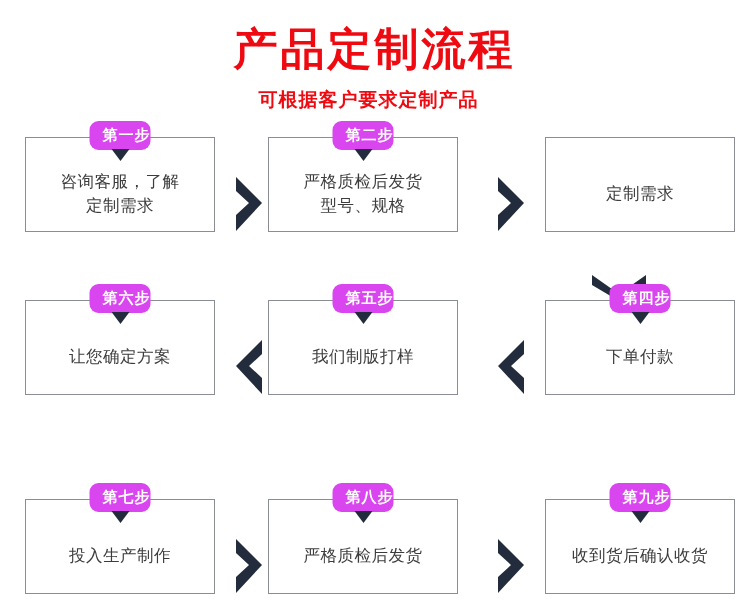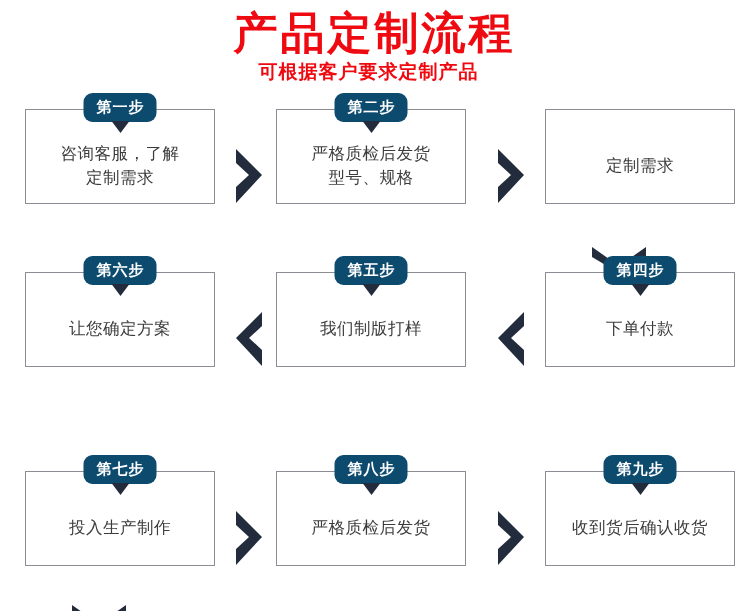--- a/index.html
+++ b/index.html
@@ -20,21 +20,21 @@
   .header {
     text-align: center;
     padding-top: 8px;
   }
   .header-title {
     font-size: 44px;
     font-weight: bold;
     color: #ee0a10;
     letter-spacing: 3px;
     line-height: 1.12;
-    margin: 0;
+    margin: 16px;
   }
   .header-subtitle {
     font-size: 19px;
     font-weight: bold;
     color: #ee0a10;
     letter-spacing: 1px;
     margin: 4px 12px 0 0;
     line-height: 1.2;
   }
 
@@ -58,21 +58,21 @@
   
   .step {
     position: absolute;
     width: 190px;
     height: 95px;
     box-sizing: border-box;
     border: 1px solid #8a8d93;
     background: #ffffff;
   }
   .col-1 { left: 25px; }
-  .col-2 { left: 276px; }
+  .col-2 { left: 268px; }
   .col-3 { left: 545px; }
 
   .step-body {
     position: absolute;
     left: 0;
     right: 0;
     top: 0;
     bottom: 0;
     display: flex;
     align-items: center;
@@ -88,23 +88,23 @@
     letter-spacing: 0.5px;
     white-space: pre-line;
   }
 
   
   .badge {
     position: absolute;
     top: -17px;
     left: 50%;
     transform: translateX(-50%);
-    background: #0c4a6e;
+    background: #d946ef;
     border-radius: 9px;
-    padding: 6px 12px 7px 13px;
+    padding: 6px 0 7px 13px;
     z-index: 5;
   }
   .badge-label {
     display: block;
     font-size: 15px;
     font-weight: bold;
     color: #ffffff;
     line-height: 1.05;
     letter-spacing: 1px;
     white-space: nowrap;

